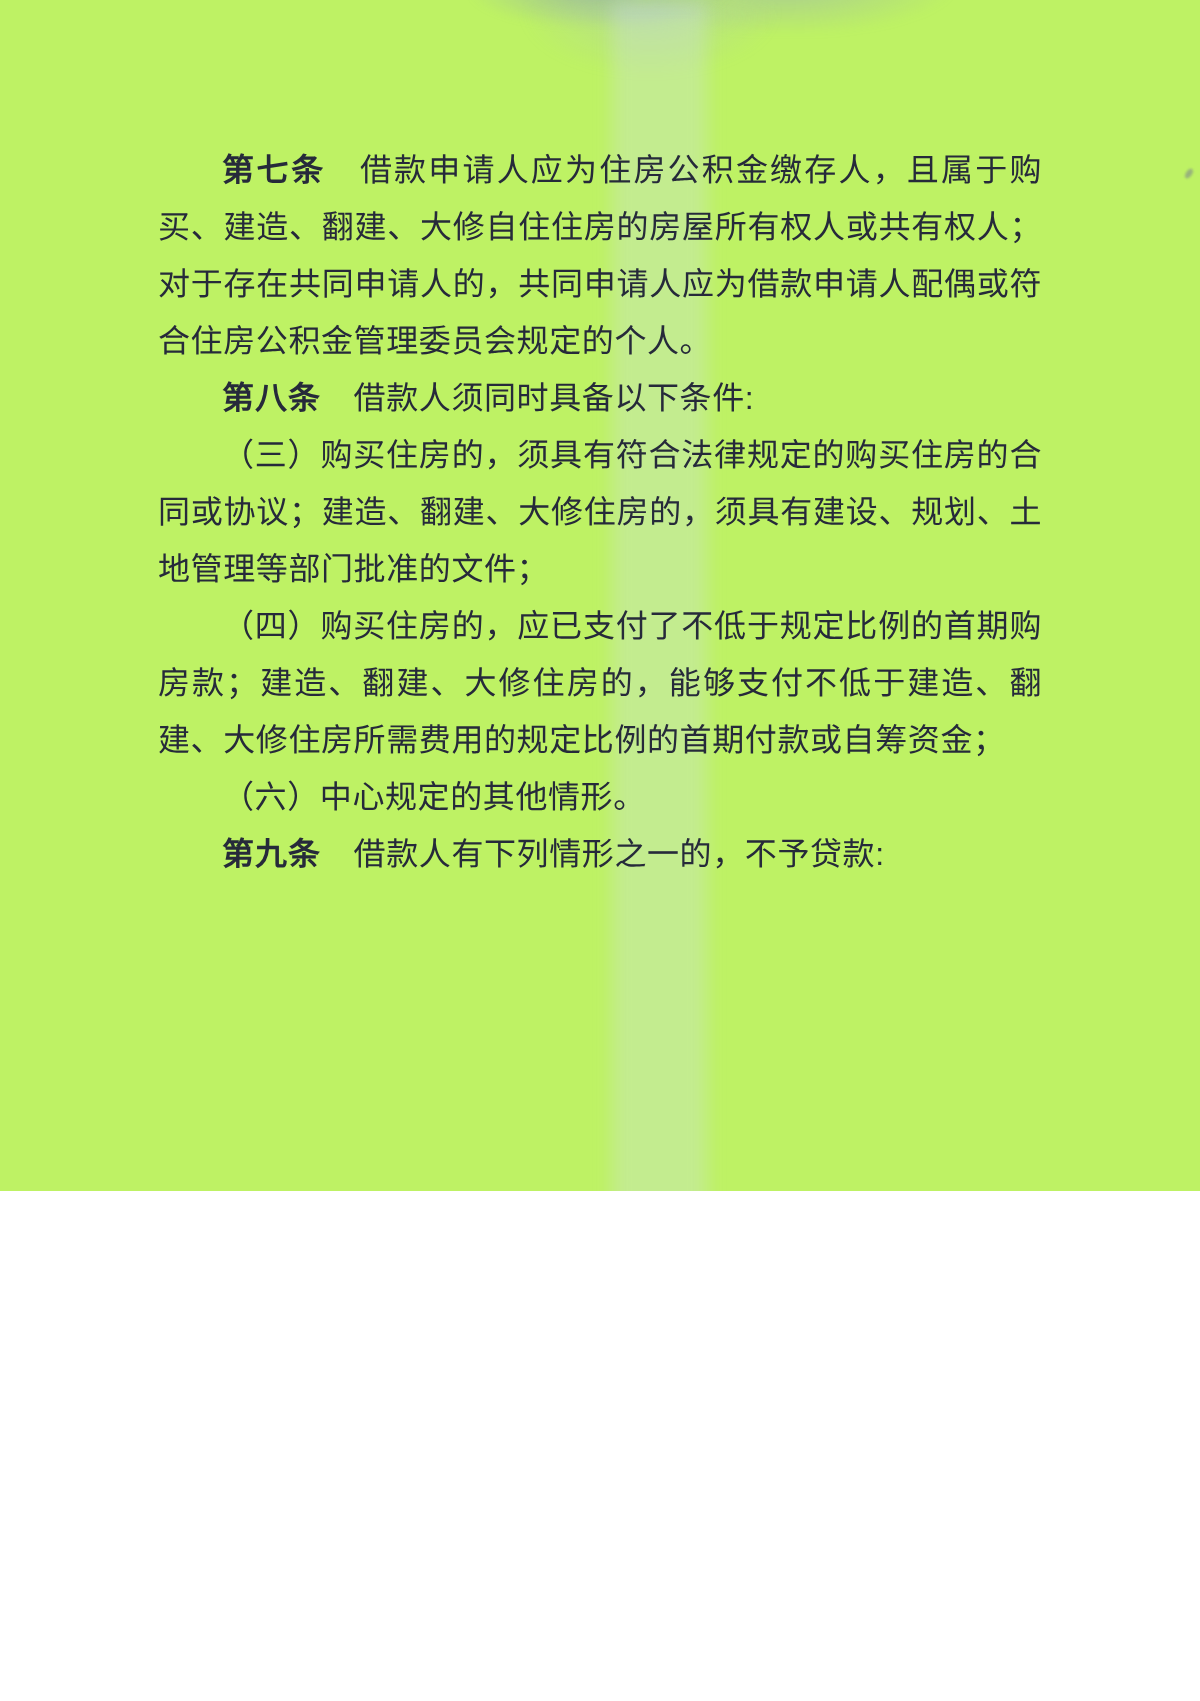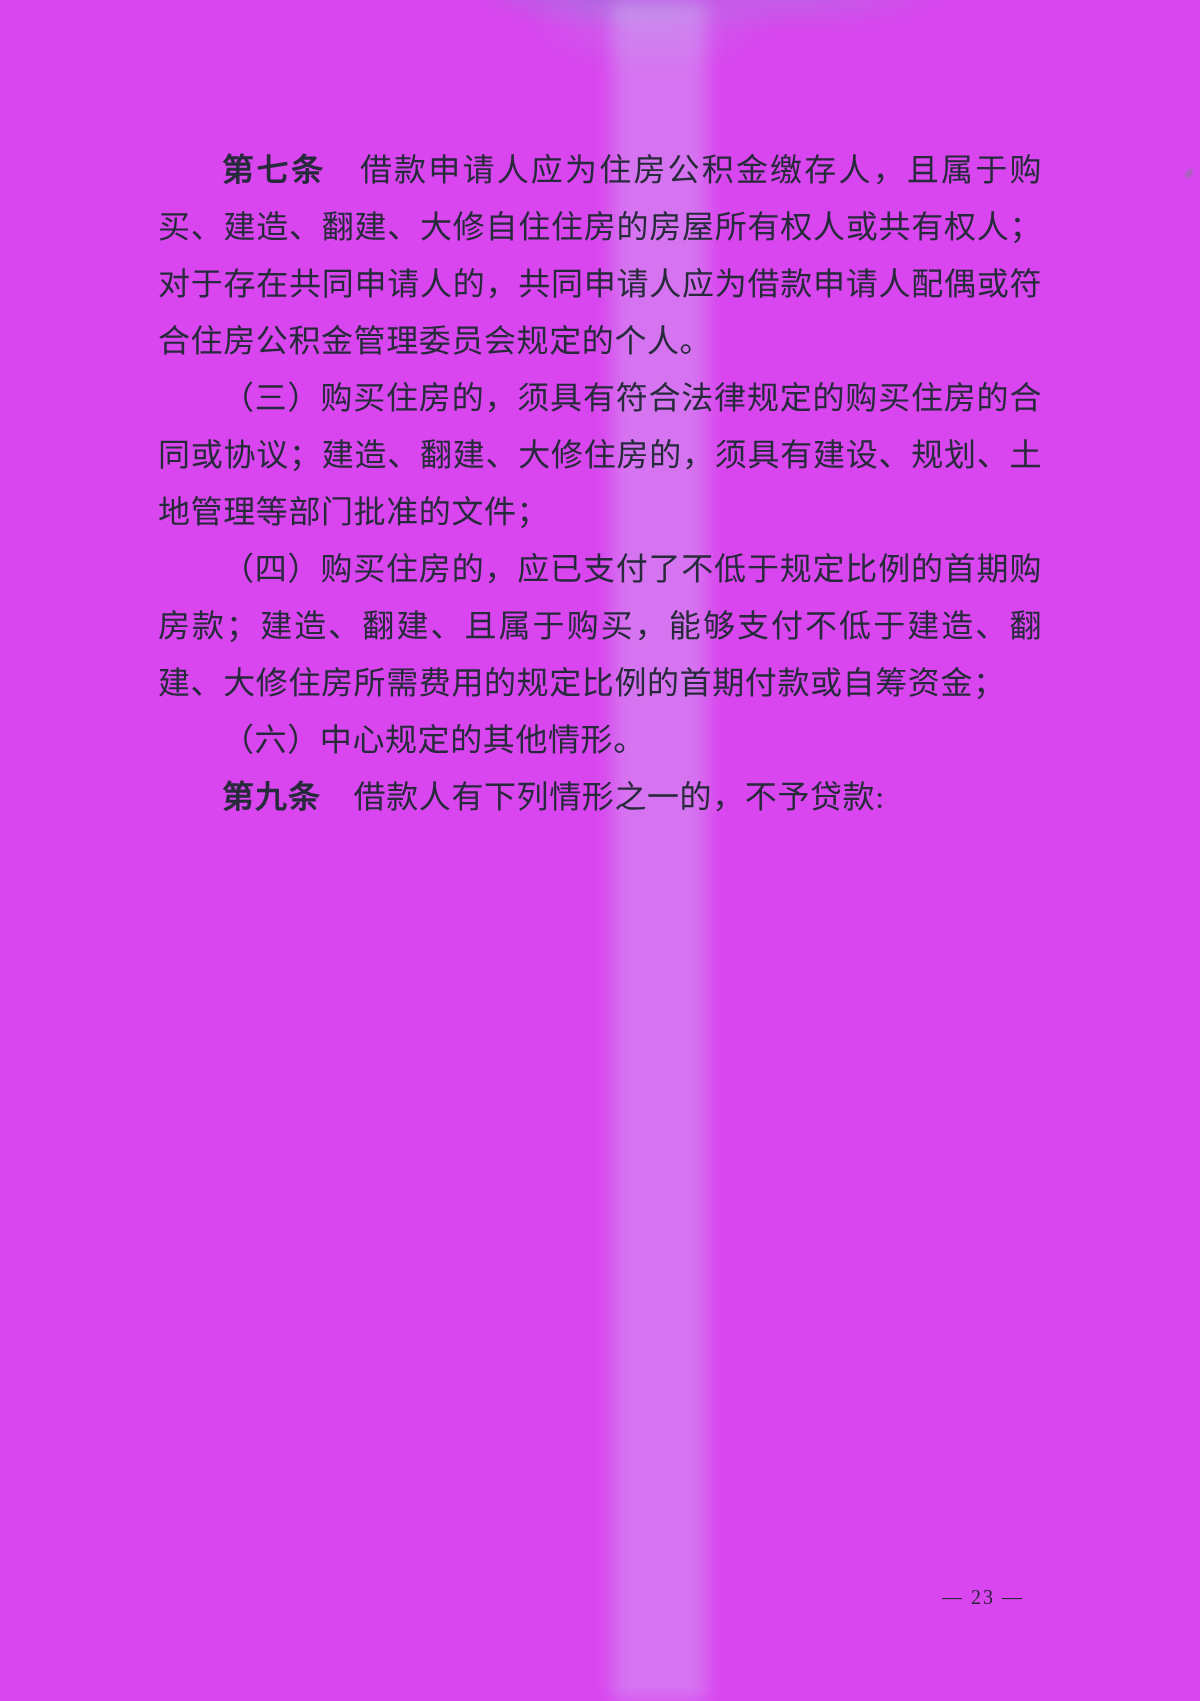--- a/index.html
+++ b/index.html
@@ -3,24 +3,24 @@
 <meta charset="utf-8">
 <style>
   html, body {
     margin: 0;
     padding: 0;
     background: #ffffff;
   }
   .page {
     position: relative;
     width: 1200px;
-    height: 1701px;
-    background: #d946ef;
+    height: 1191px;
+    background: #bef264;
     overflow: hidden;
-    font-family: Liberation Serif, serif;
+    font-family: Liberation Sans, sans-serif;
     color: #262a3a;
   }
   
   .smudge-a {
     position: absolute; left: 470px; top: -26px; width: 260px; height: 54px;
     background: radial-gradient(ellipse at 50% 30%, rgba(130,142,208,0.55), rgba(130,142,208,0) 72%);
     filter: blur(4px);
   }
   .smudge-b {
     position: absolute; left: 650px; top: -30px; width: 300px; height: 62px;
@@ -78,20 +78,21 @@
 
 <div class="page">
   <div class="smudge-a"></div>
   <div class="smudge-b"></div>
   <div class="smudge-c"></div>
   <div class="scan-band"></div>
   <div class="speck"></div>
 
   <div class="content">
       <p class="para"><b class="head">第七条</b>　借款申请人应为住房公积金缴存人，且属于购买、建造、翻建、大修自住住房的房屋所有权人或共有权人；对于存在共同申请人的，共同申请人应为借款申请人配偶或符合住房公积金管理委员会规定的个人。</p>
+      <p class="para"><b class="head">第八条</b>　借款人须同时具备以下条件:</p>
       <p class="para">（三）购买住房的，须具有符合法律规定的购买住房的合同或协议；建造、翻建、大修住房的，须具有建设、规划、土地管理等部门批准的文件；</p>
-      <p class="para">（四）购买住房的，应已支付了不低于规定比例的首期购房款；建造、翻建、且属于购买，能够支付不低于建造、翻建、大修住房所需费用的规定比例的首期付款或自筹资金；</p>
+      <p class="para">（四）购买住房的，应已支付了不低于规定比例的首期购房款；建造、翻建、大修住房的，能够支付不低于建造、翻建、大修住房所需费用的规定比例的首期付款或自筹资金；</p>
       <p class="para">（六）中心规定的其他情形。</p>
       <p class="para"><b class="head">第九条</b>　借款人有下列情形之一的，不予贷款:</p>
     </div>
 
   <div class="pagenum">— 23 —</div>
 </div>
 
 </body></html>

